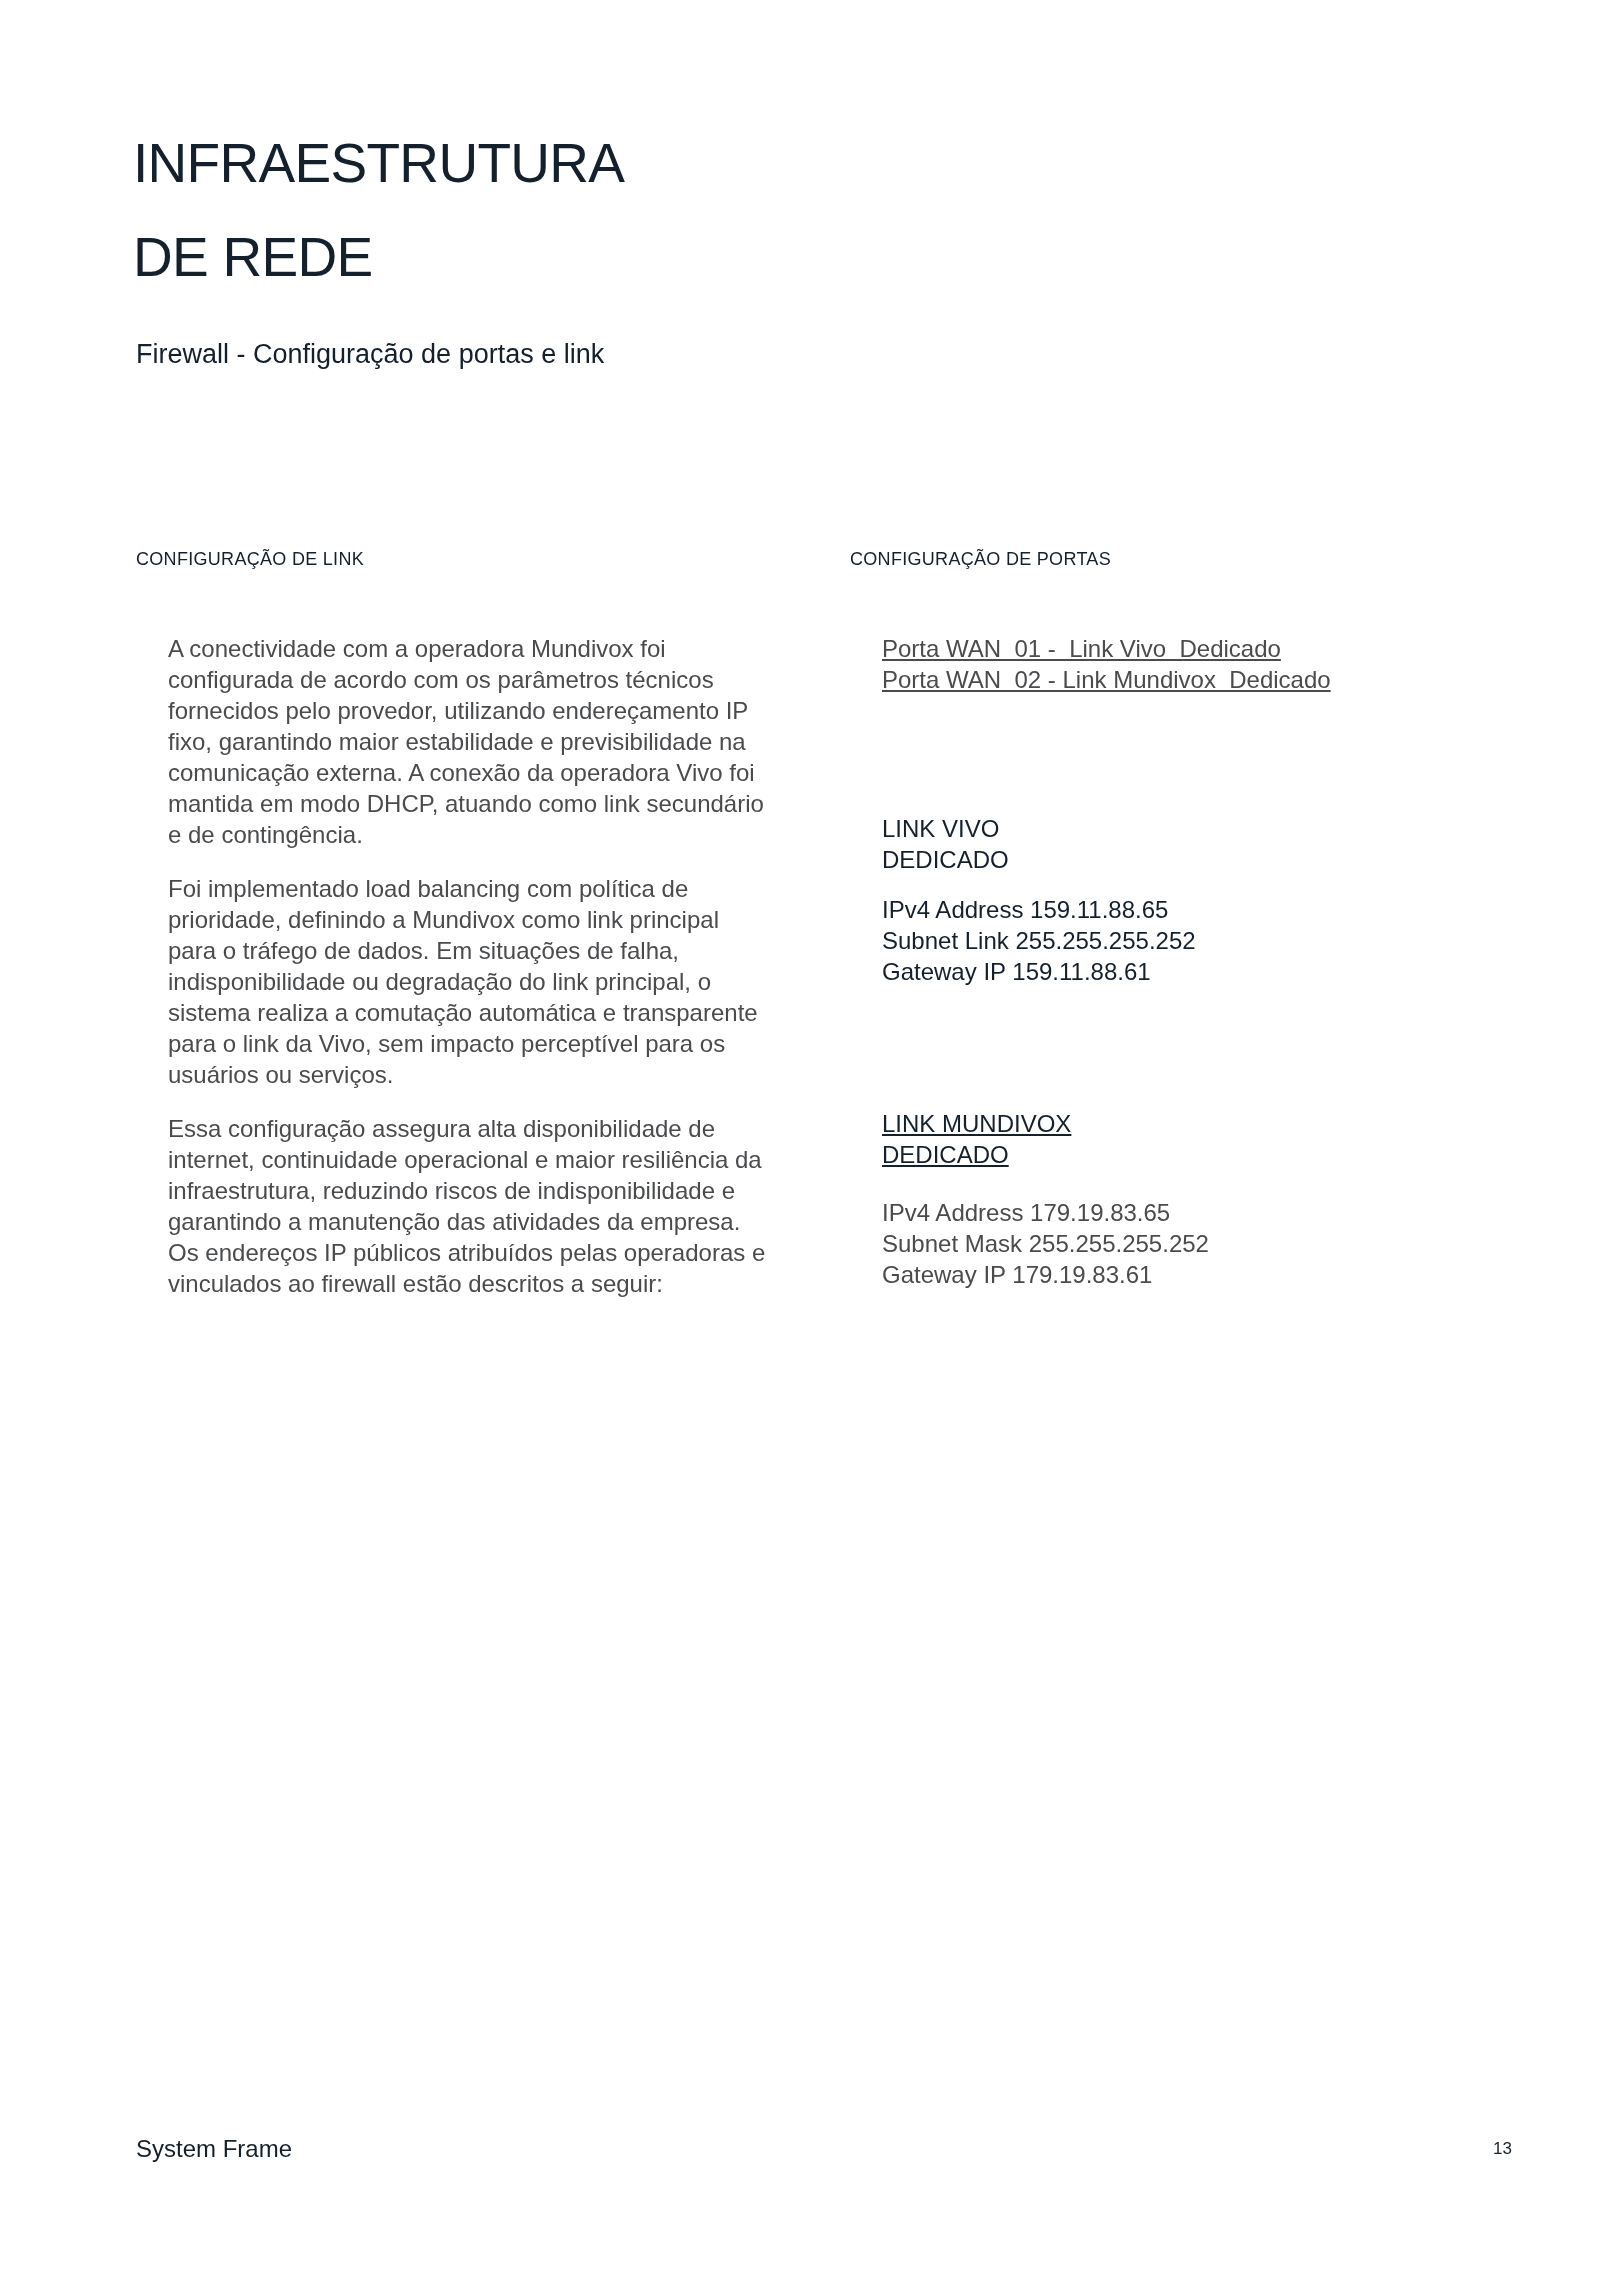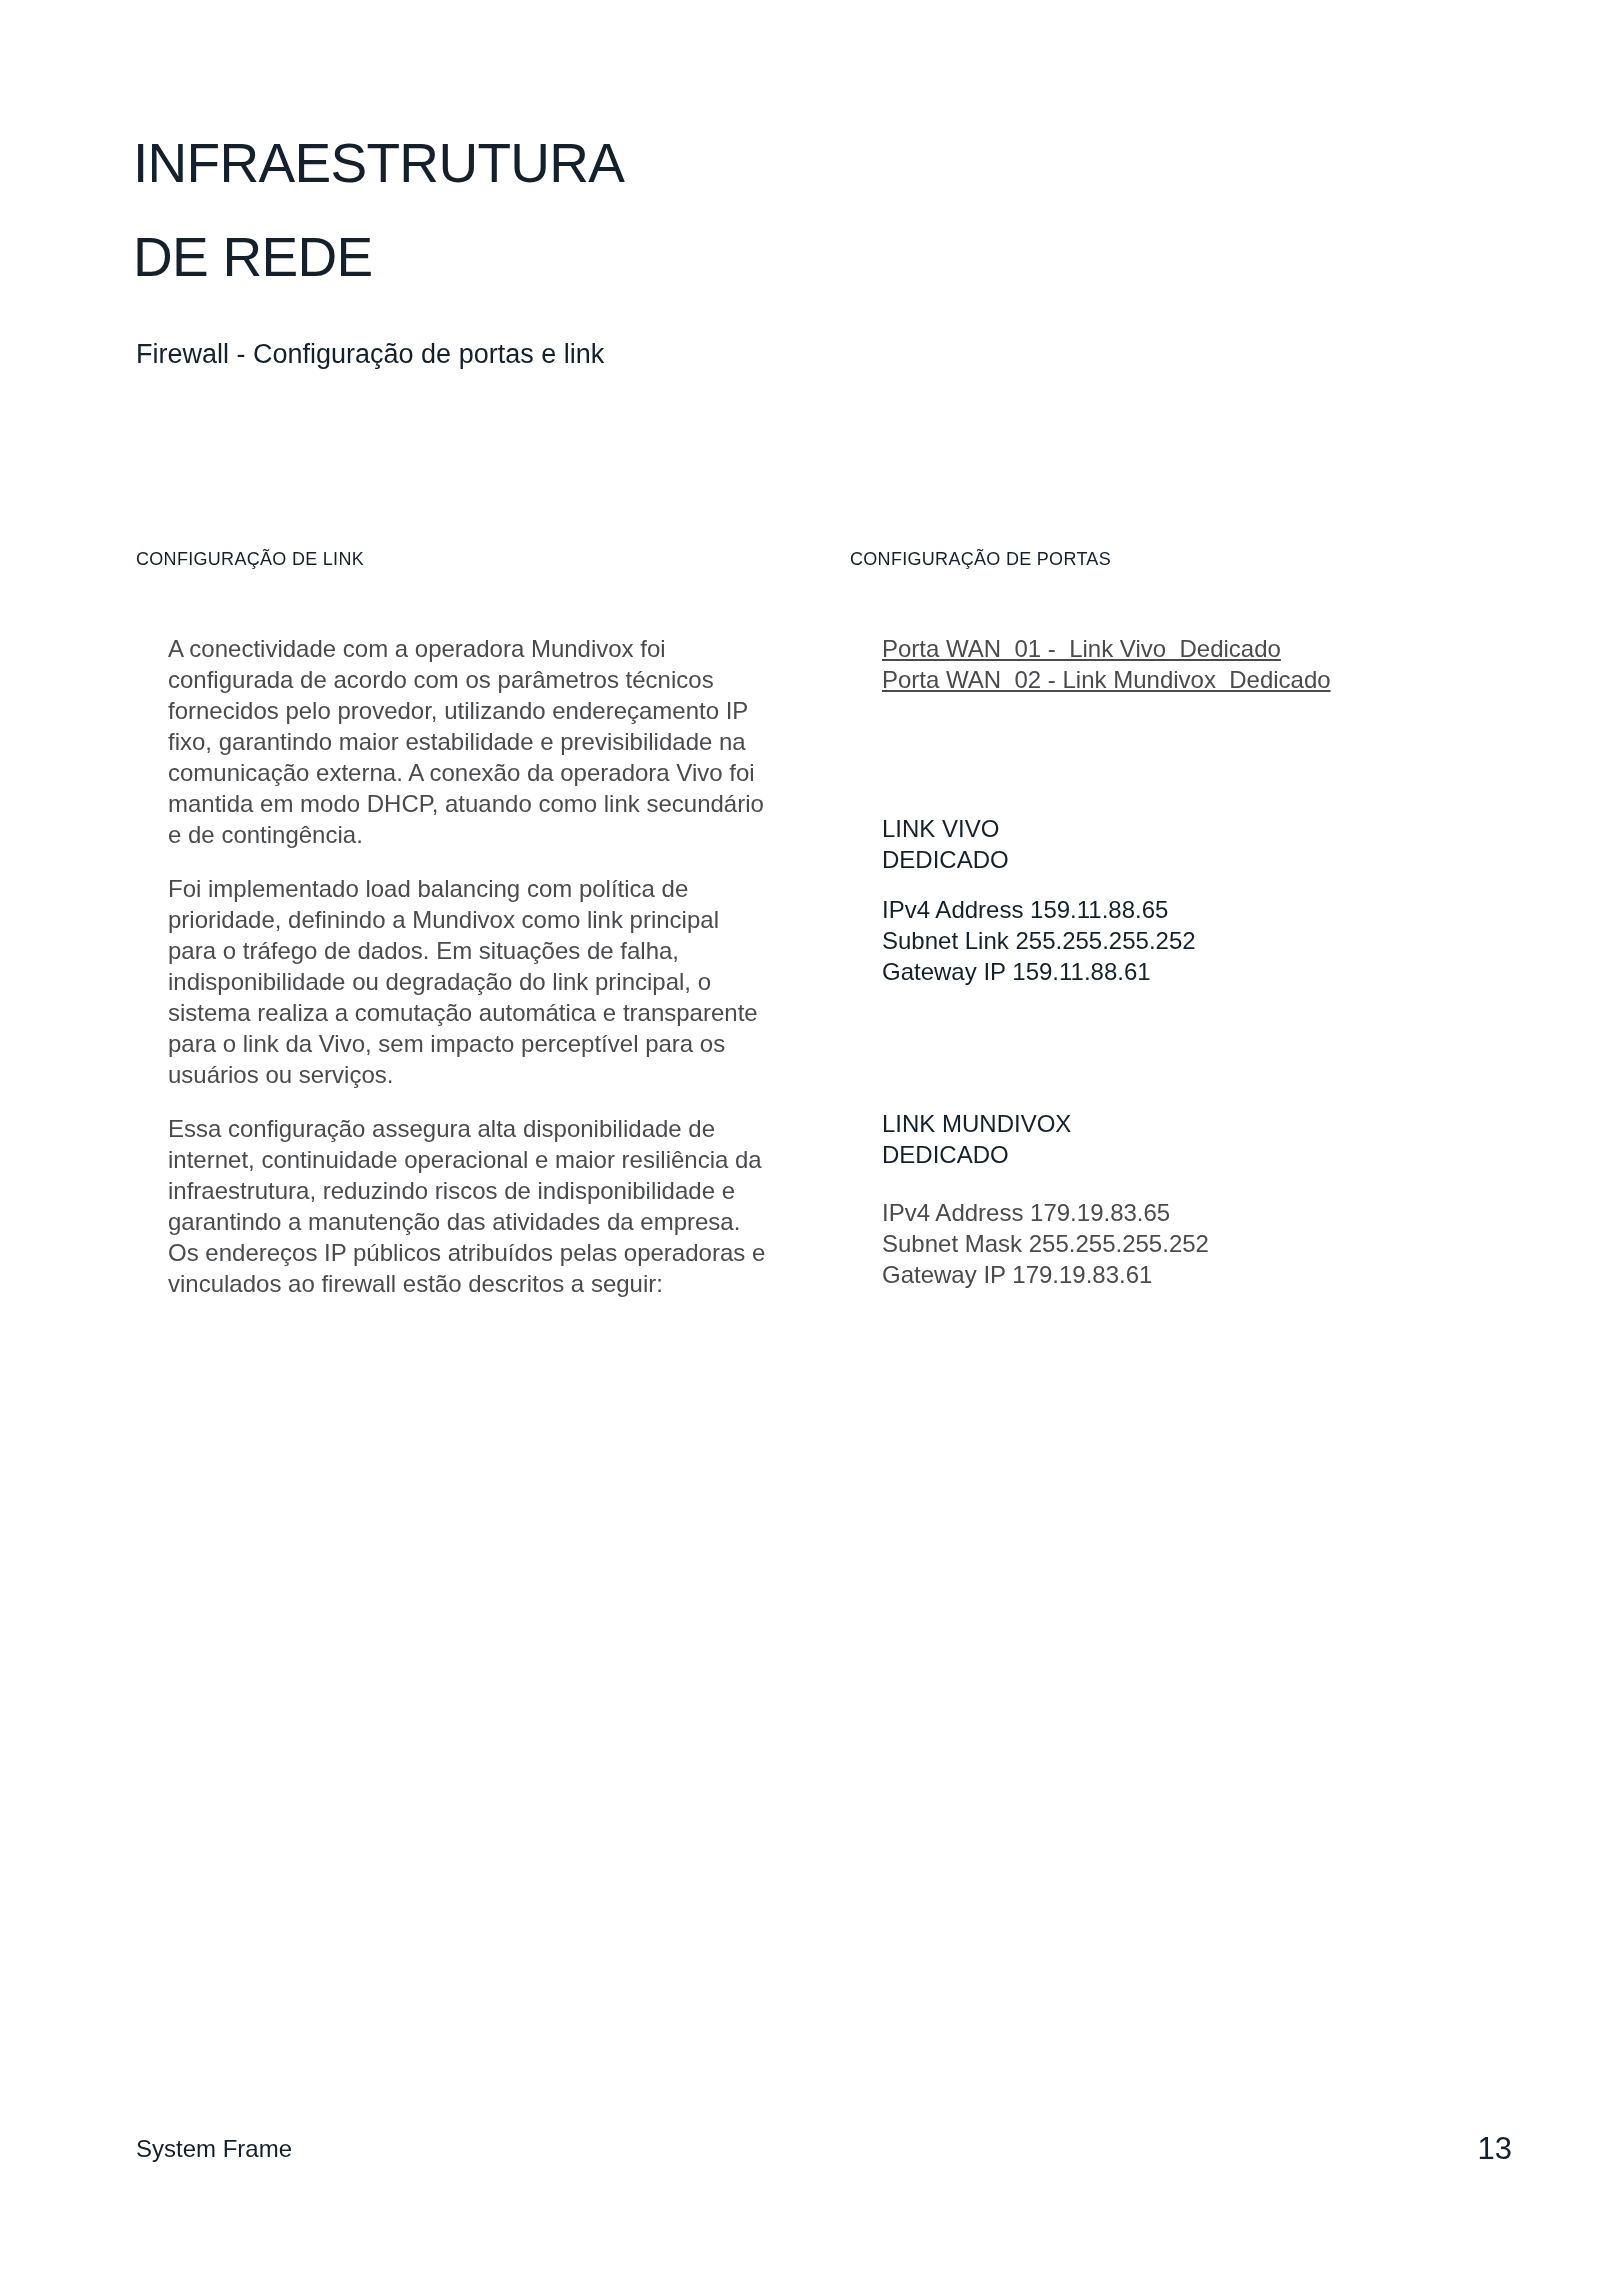--- a/index.html
+++ b/index.html
@@ -40,24 +40,24 @@
     color:var(--gray);
     margin-left:32px;
   }
   .navy-text{color:var(--navy);}
   .para-1{left:136px;top:633px;}
   .para-2{left:136px;top:873px;}
   .para-3{left:136px;top:1113px;}
   .ports-list{left:850px;top:633px;text-decoration:underline;}
   .link-1-name{left:850px;top:813px;}
   .link-1-details{left:850px;top:894px;}
-  .link-2-name{left:850px;top:1108px;}
+  .link-2-name{left:850px;top:1108px;text-decoration:underline;}
   .link-2-details{left:850px;top:1197px;}
   .footer-brand{left:136px;top:2133px;font-size:24px;line-height:31px;color:var(--navy);}
-  .page-number{right:110px;top:2133px;font-size:31px;line-height:31px;color:var(--navy);}
+  .page-number{right:110px;top:2133px;font-size:17px;line-height:31px;color:var(--navy);}
 </style>
 </head>
 <body>
 
 <h1 class="abs page-title">INFRAESTRUTURA
 DE REDE</h1>
 
 <div class="abs page-subtitle">Firewall - Configuração de portas e link</div>
 
 <div class="abs section-heading heading-left">CONFIGURAÇÃO DE LINK</div>

